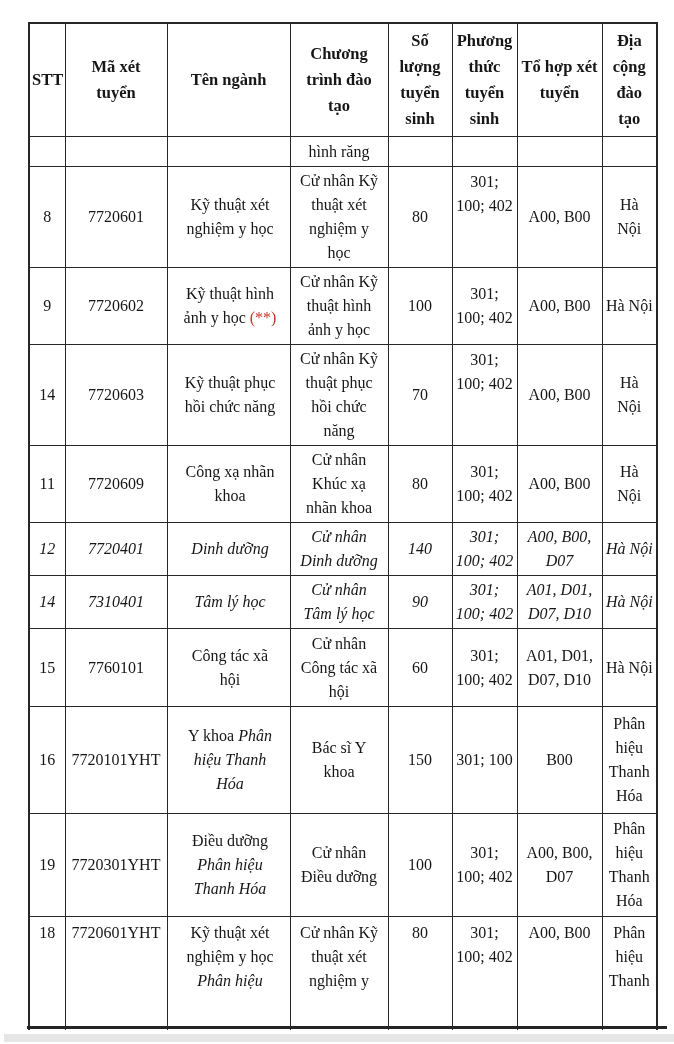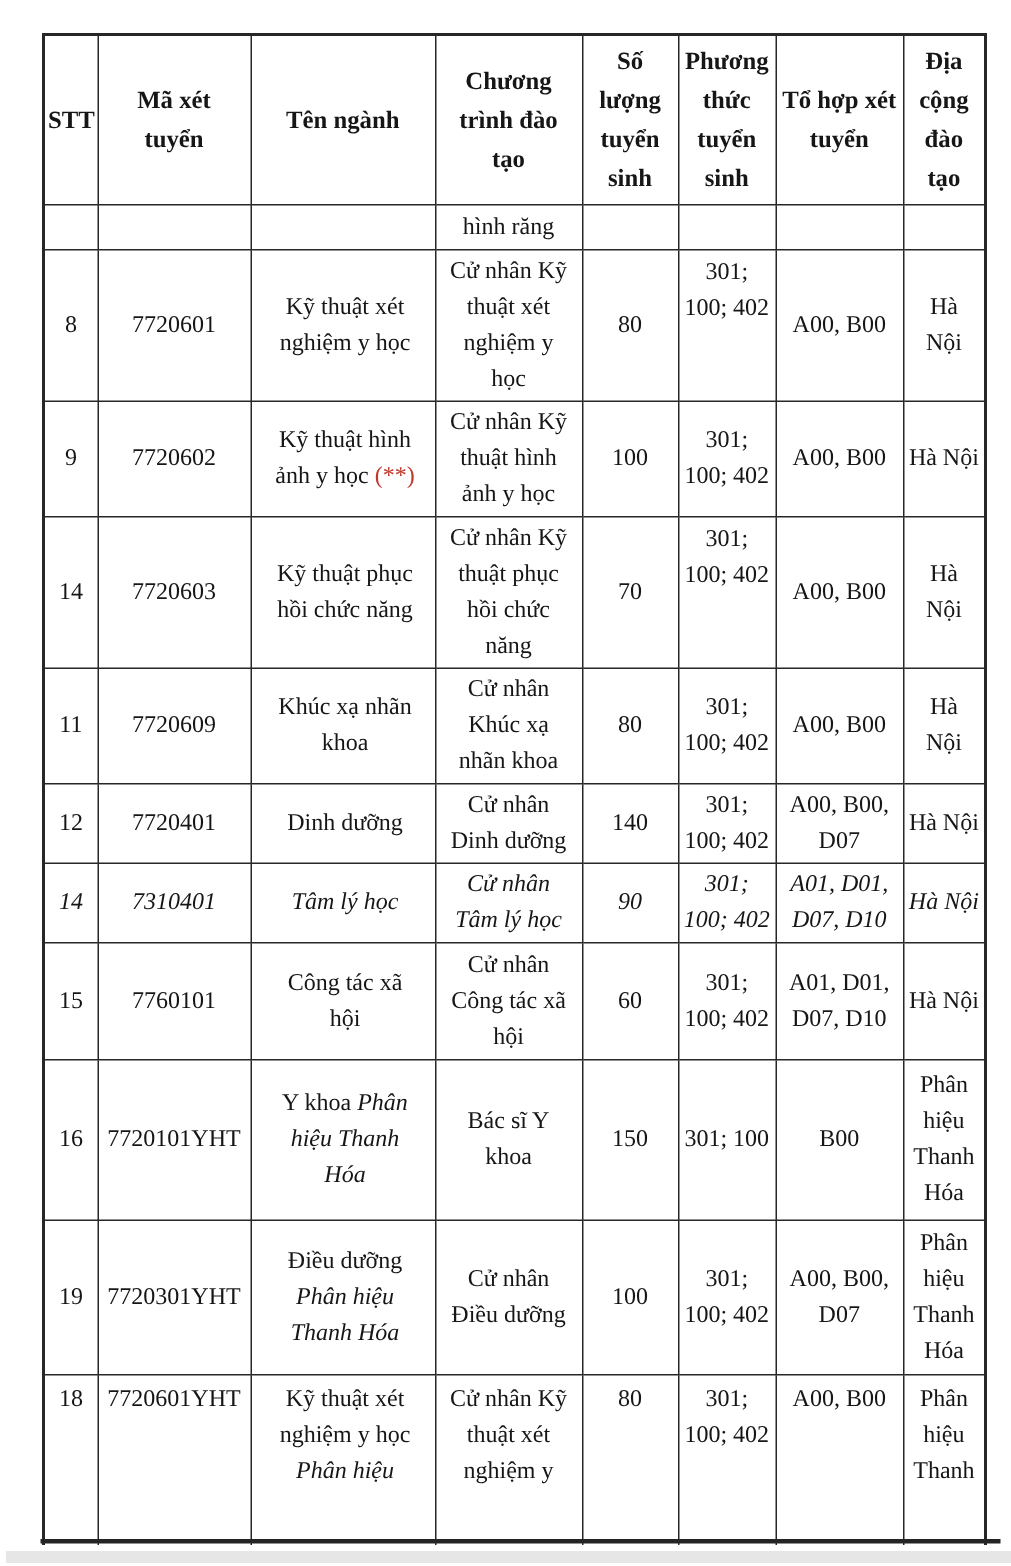--- a/index.html
+++ b/index.html
@@ -126,33 +126,33 @@
             <td>70</td>
             <td class="vtop">301;
 100; 402</td>
             <td>A00, B00</td>
             <td>Hà
 Nội</td>
           </tr>
           <tr style="height: 75px;">
             <td>11</td>
             <td>7720609</td>
-            <td class="align-left">Khúc xạ nhãn
+            <td class="align-left">Công xạ nhãn
 khoa</td>
             <td>Cử nhân
 Khúc xạ
 nhãn khoa</td>
             <td>80</td>
             <td>301;
 100; 402</td>
             <td>A00, B00</td>
             <td>Hà
 Nội</td>
           </tr>
-          <tr style="height: 53px;">
+          <tr style="height: 53px; font-style: italic;">
             <td>12</td>
             <td>7720401</td>
             <td class="align-left">Dinh dưỡng</td>
             <td>Cử nhân
 Dinh dưỡng</td>
             <td>140</td>
             <td>301;
 100; 402</td>
             <td>A00, B00,
 D07</td>

